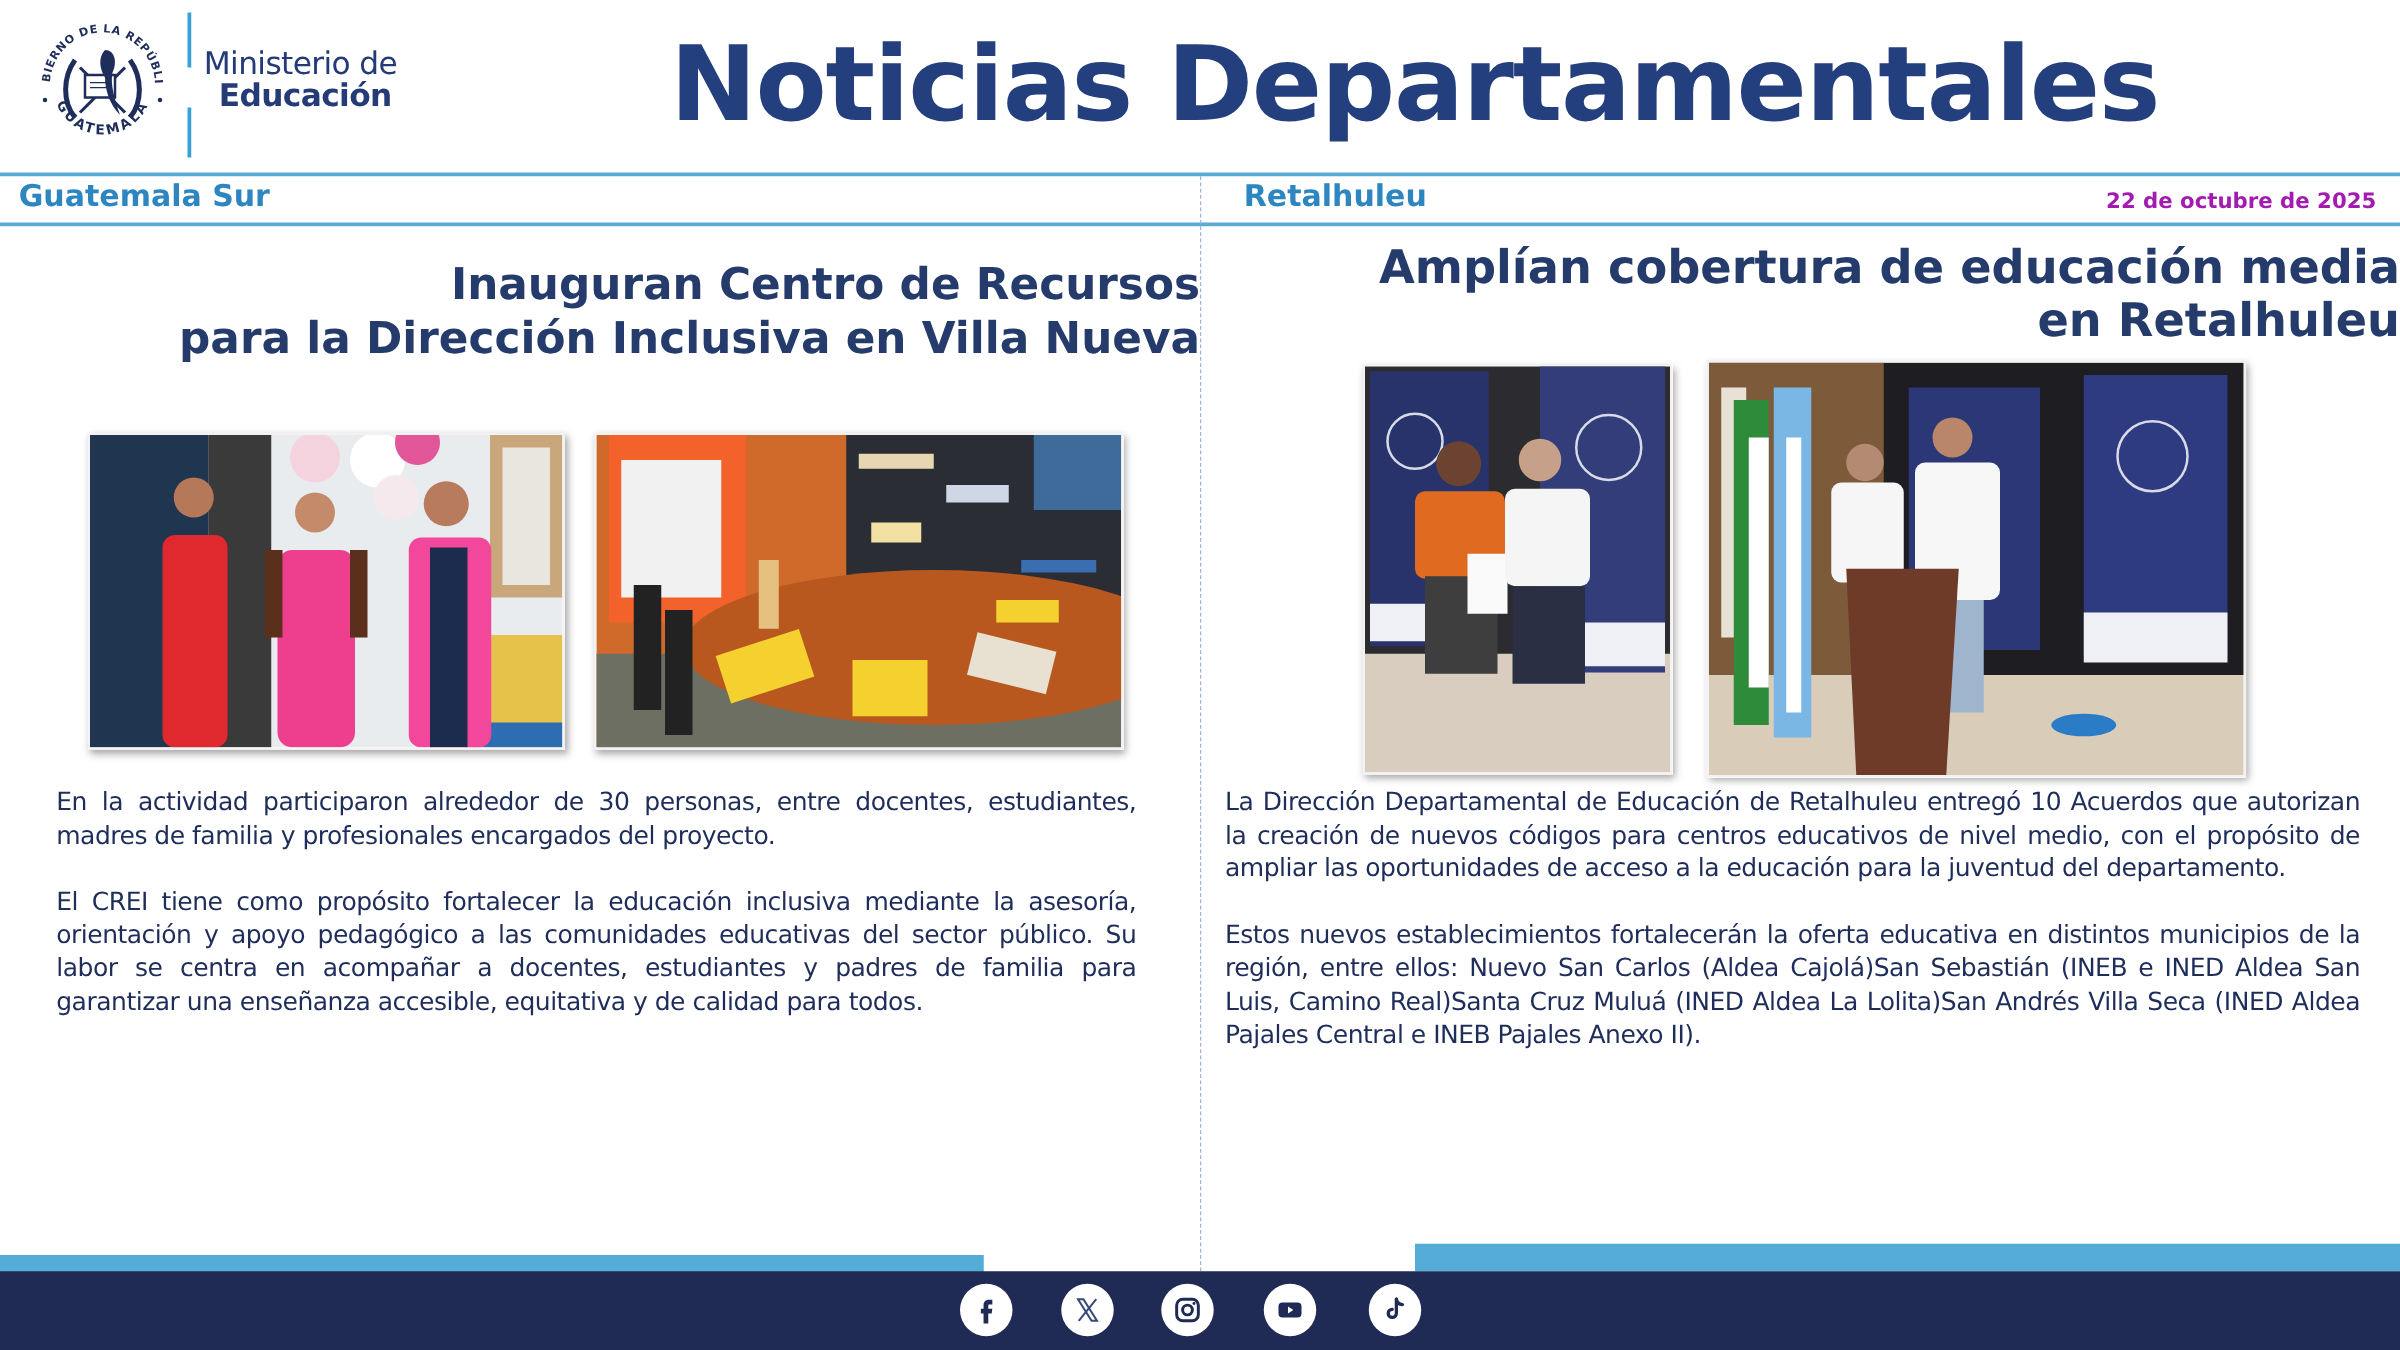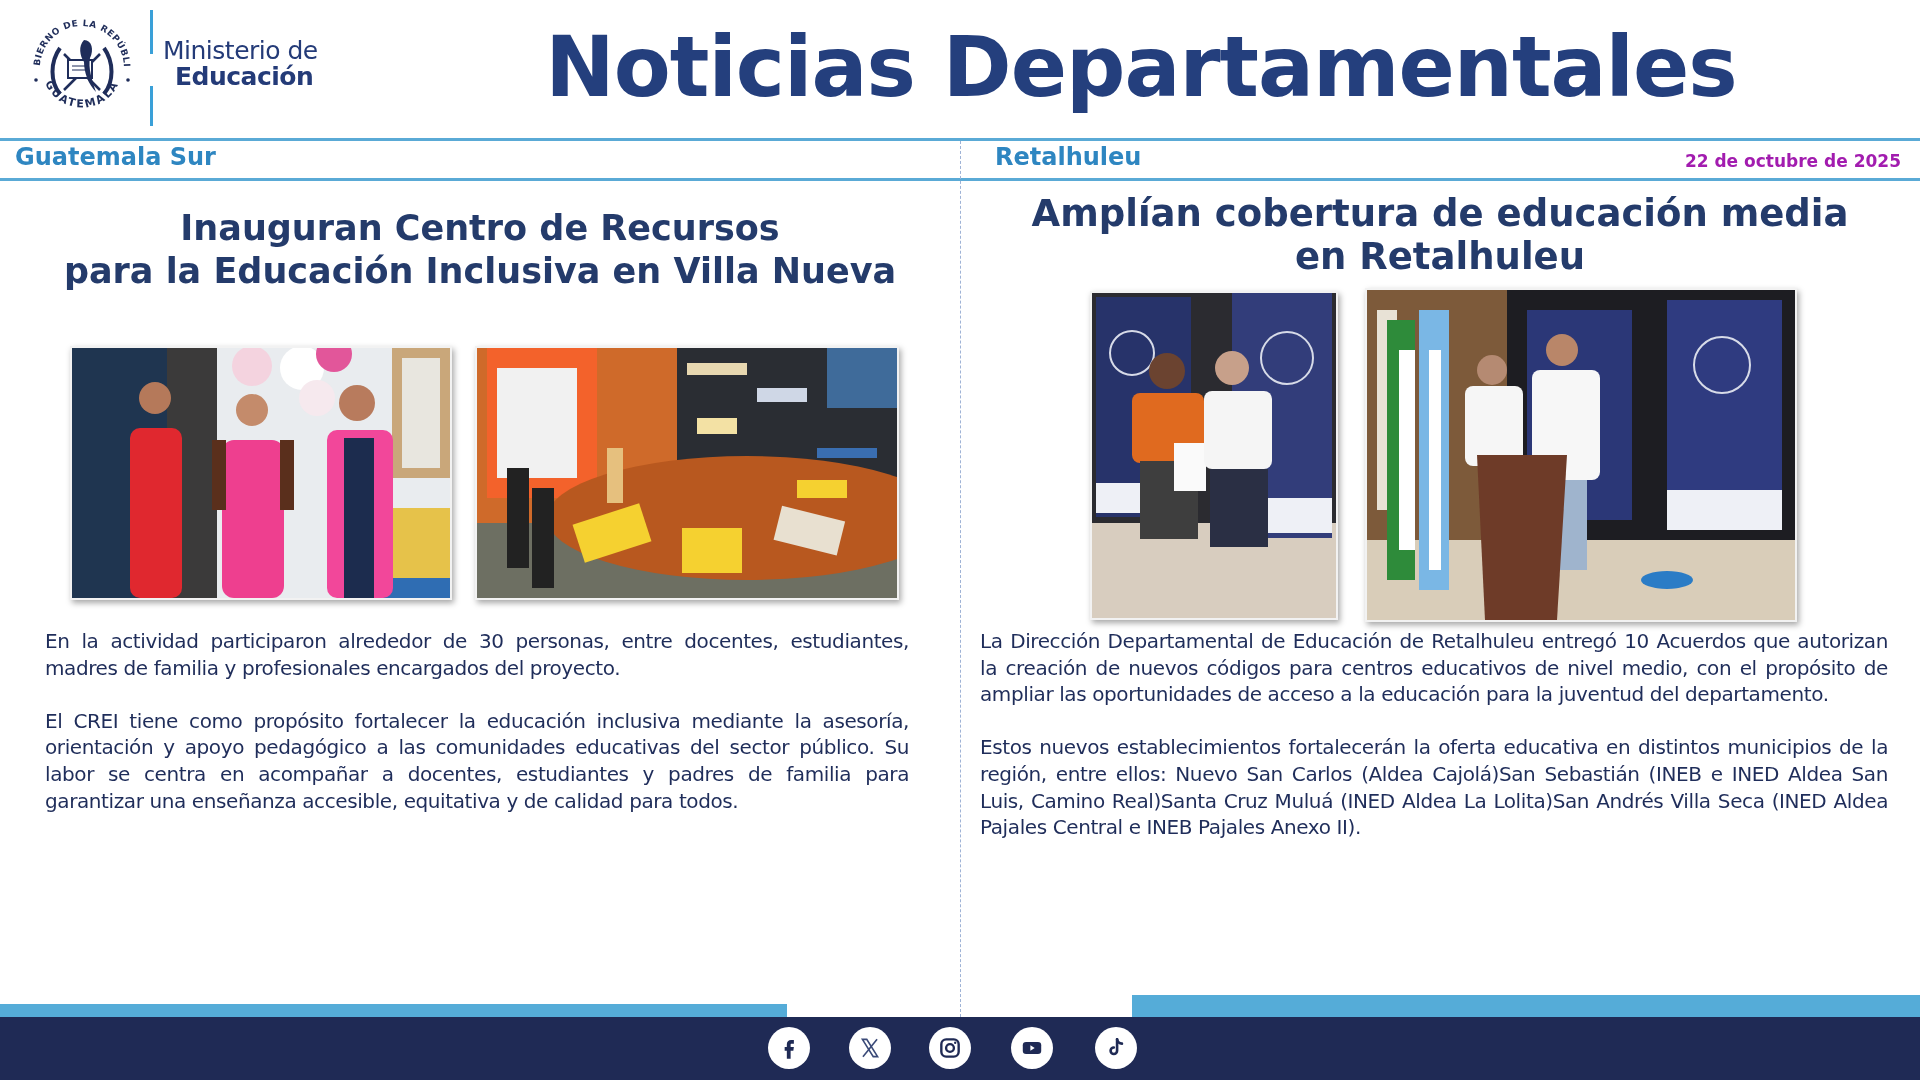--- a/index.html
+++ b/index.html
@@ -4,28 +4,28 @@
 <style>
   html, body { margin:0; padding:0; }
   body { width:1920px; height:1080px; position:relative; overflow:hidden; background:#ffffff; font-family:"DejaVu Sans", sans-serif; color:#1f2d5a; }
   .abs { position:absolute; }
   
   .seal { left:22px; top:6px; width:120px; height:120px; }
   .logo-bar-top { left:150px; top:10px; width:3px; height:44px; background:#3aa0d8; }
   .logo-bar-bot { left:150px; top:86px; width:3px; height:40px; background:#3aa0d8; }
   .logo-line1 { left:163px; top:36px; font-family:"DejaVu Sans", sans-serif; font-size:25px; color:#243b78; letter-spacing:-0.5px; white-space:nowrap; }
   .logo-line2 { left:175px; top:62px; font-family:"DejaVu Sans", sans-serif; font-weight:bold; font-size:25px; color:#243b78; letter-spacing:-0.5px; white-space:nowrap; }
-  .main-title { left:536px; top:18px; width:1210px; font-family:"DejaVu Sans", sans-serif; font-weight:bold; font-size:83px; color:#243f7d; letter-spacing:-1px; white-space:nowrap; text-align:center; line-height:100px; }
+  .main-title { left:536px; top:18px; width:1210px; font-family:"DejaVu Sans", sans-serif; font-weight:bold; font-size:83px; color:#243f7d; letter-spacing:-1px; white-space:nowrap; text-align:left; line-height:100px; }
   .rule { height:3px; background:#5aaad6; }
   .rule-top { left:0; top:138px; width:1920px; }
   .rule-bot { left:0; top:178px; width:1920px; }
   .vdivider { left:960px; top:141px; width:0; height:876px; border-left:1px dashed #9fb3d6; }
   .section-label { top:143px; font-family:"DejaVu Sans", sans-serif; font-weight:bold; font-size:24px; color:#2e86c1; white-space:nowrap; }
   .date { right:19px; top:151px; font-family:"DejaVu Sans", sans-serif; font-weight:bold; font-size:17px; color:#a21caf; white-space:nowrap; }
-  .headline { font-family:"DejaVu Sans", sans-serif; font-weight:bold; color:#243b6b; text-align:center; line-height:43px; }
+  .headline { font-family:"DejaVu Sans", sans-serif; font-weight:bold; color:#243b6b; text-align:right; line-height:43px; }
   .headline div { white-space:nowrap; }
   .photo { box-shadow:2px 3px 6px rgba(0,0,0,0.35); border:2px solid #f2f2f2; overflow:hidden; }
   .body-text { font-family:"DejaVu Sans", sans-serif; font-size:20px; line-height:26.6px; color:#1f2d5a; text-align:justify; letter-spacing:-0.4px; }
   .body-text p { margin:0 0 26.6px 0; }
   
   .bar-lb-left { left:0; top:1004px; width:787px; height:23px; background:#55acd8; }
   .bar-lb-right { left:1132px; top:995px; width:788px; height:22px; background:#55acd8; }
   .footer-navy { left:0; top:1017px; width:1920px; height:63px; background:#1f2a55; }
   .footer-navy-left { left:0; top:1027px; width:787px; height:53px; background:#1f2a55; }
   .social { top:1027px; width:42px; height:42px; border-radius:50%; background:#ffffff; display:flex; align-items:center; justify-content:center; }
@@ -72,21 +72,21 @@
 <div class="abs rule rule-top"></div>
 <div class="abs rule rule-bot"></div>
 <div class="abs vdivider"></div>
 
 <div class="abs section-label" style="left:15px;">Guatemala Sur</div>
 <div class="abs section-label" style="left:995px;">Retalhuleu</div>
 <div class="abs date">22 de octubre de 2025</div>
 
 <div class="abs headline" style="left:0; top:207px; width:960px; font-size:35px;">
   <div>Inauguran Centro de Recursos</div>
-  <div>para la Educación Inclusiva en Villa Nueva</div>
+  <div>para la Dirección Inclusiva en Villa Nueva</div>
 </div>
 
 <div class="abs photo" style="left:70px; top:346px; width:378px; height:250px;">
   <svg viewBox="0 0 378 250" width="378" height="250" preserveAspectRatio="none">
     <rect width="378" height="250" fill="#e9ecef"></rect>
     <rect x="0" y="0" width="95" height="250" fill="#1f3550"></rect>
     <rect x="95" y="0" width="50" height="250" fill="#3b3a3a"></rect>
     <rect x="320" y="0" width="58" height="130" fill="#c9a77a"></rect>
     <rect x="330" y="10" width="38" height="110" fill="#e8e6df"></rect>
     <rect x="320" y="160" width="58" height="90" fill="#e6c24a"></rect>

